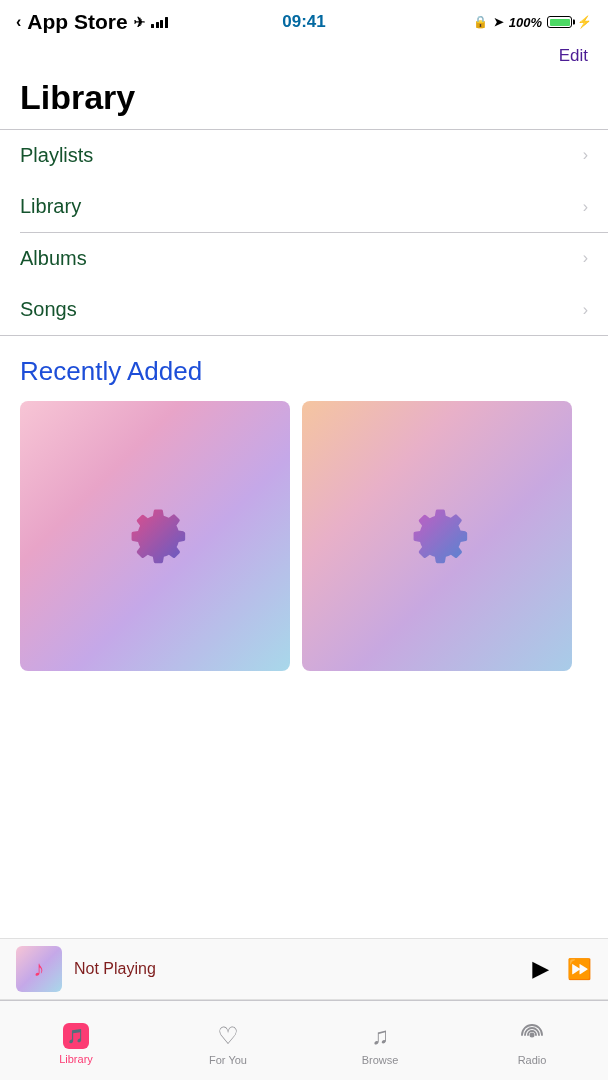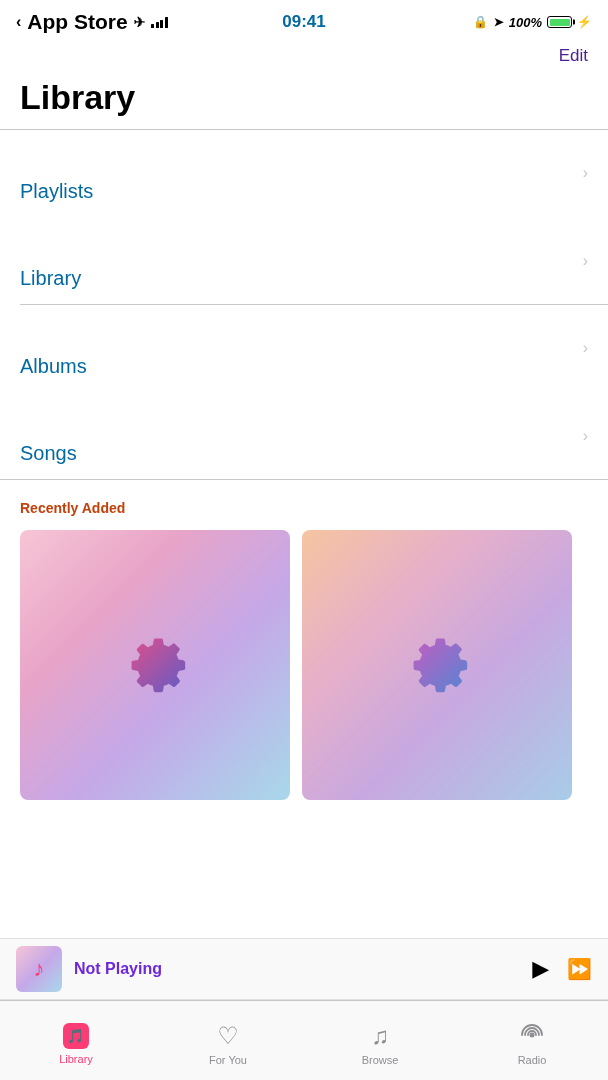--- a/index.html
+++ b/index.html
@@ -116,35 +116,34 @@
     .menu-item {
       display: flex;
       align-items: center;
       justify-content: space-between;
       padding: 14px 20px;
       cursor: pointer;
       background: #fff;
     }
     .menu-item-label {
       font-size: 20px;
-      color: #0369a1;
+      color: #14532d;
       font-weight: 400;
-      margin-top: 36px;
     }
     .chevron {
       color: #c7c7cc;
       font-size: 16px;
       font-weight: 300;
     }
 
     
     .section-header {
-      font-size: 14px;
-      font-weight: 700;
-      color: #c2410c;
+      font-size: 26px;
+      font-weight: 400;
+      color: #1d4ed8;
       padding: 20px 20px 14px;
     }
 
     
     .album-grid {
       display: flex;
       gap: 12px;
       padding: 0 20px;
       overflow: hidden;
     }
@@ -200,22 +199,22 @@
       justify-content: center;
       flex-shrink: 0;
     }
     .music-note-icon {
       font-size: 22px;
       color: #fc3c74;
     }
     .mini-player-title {
       flex: 1;
       font-size: 16px;
-      color: #6d28d9;
-      font-weight: 700;
+      color: #7f1d1d;
+      font-weight: 400;
     }
     .mini-player-controls {
       display: flex;
       align-items: center;
       gap: 18px;
     }
     .play-btn-mini {
       font-size: 22px;
       color: #000;
       cursor: pointer;

